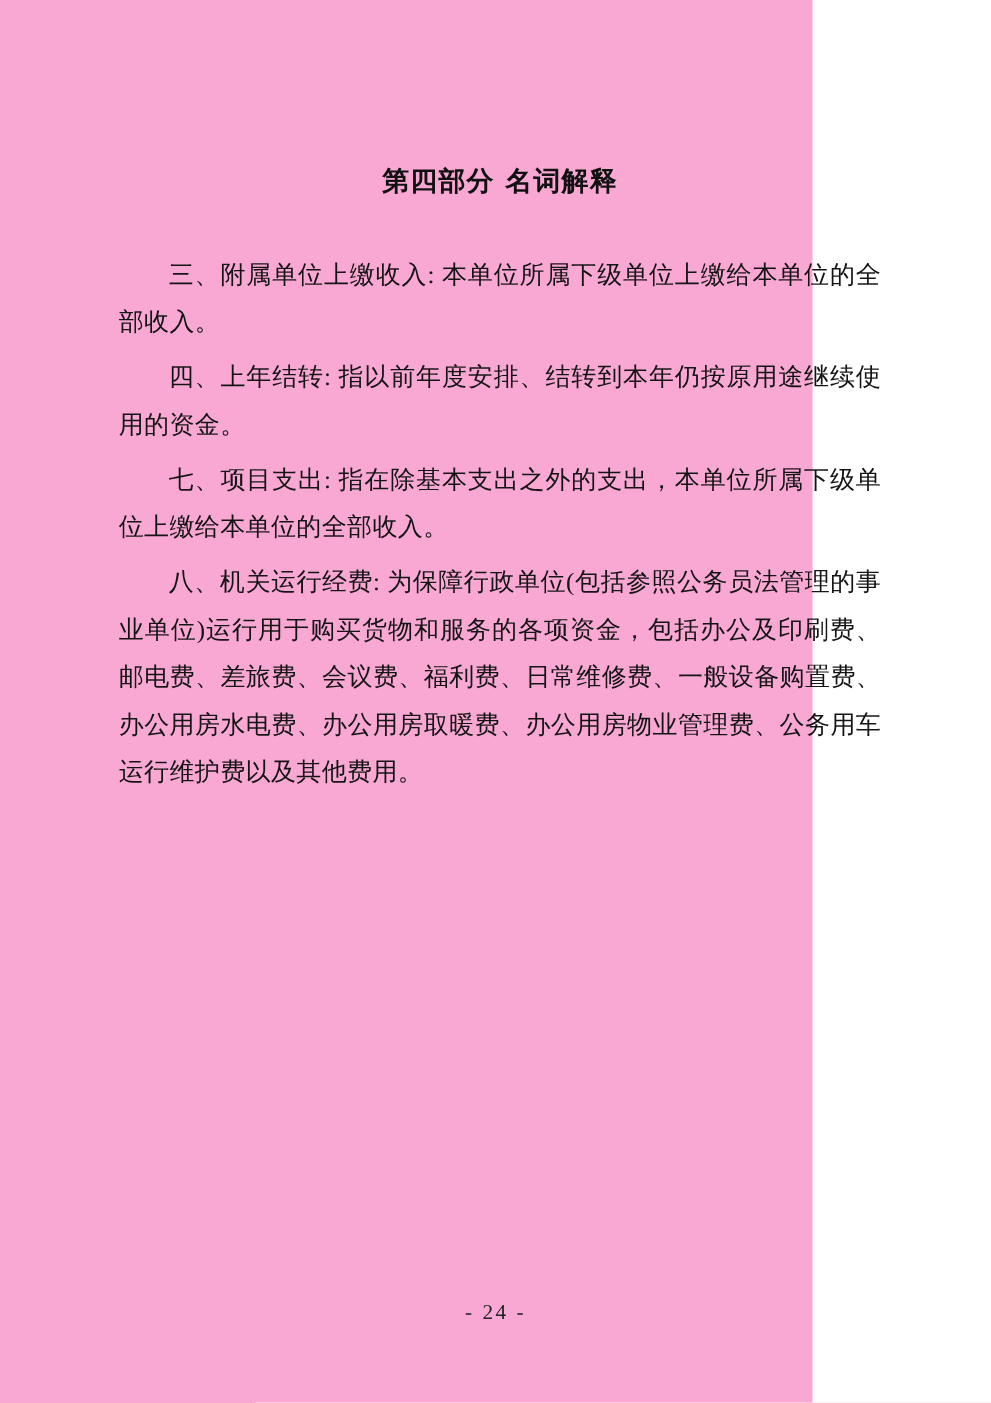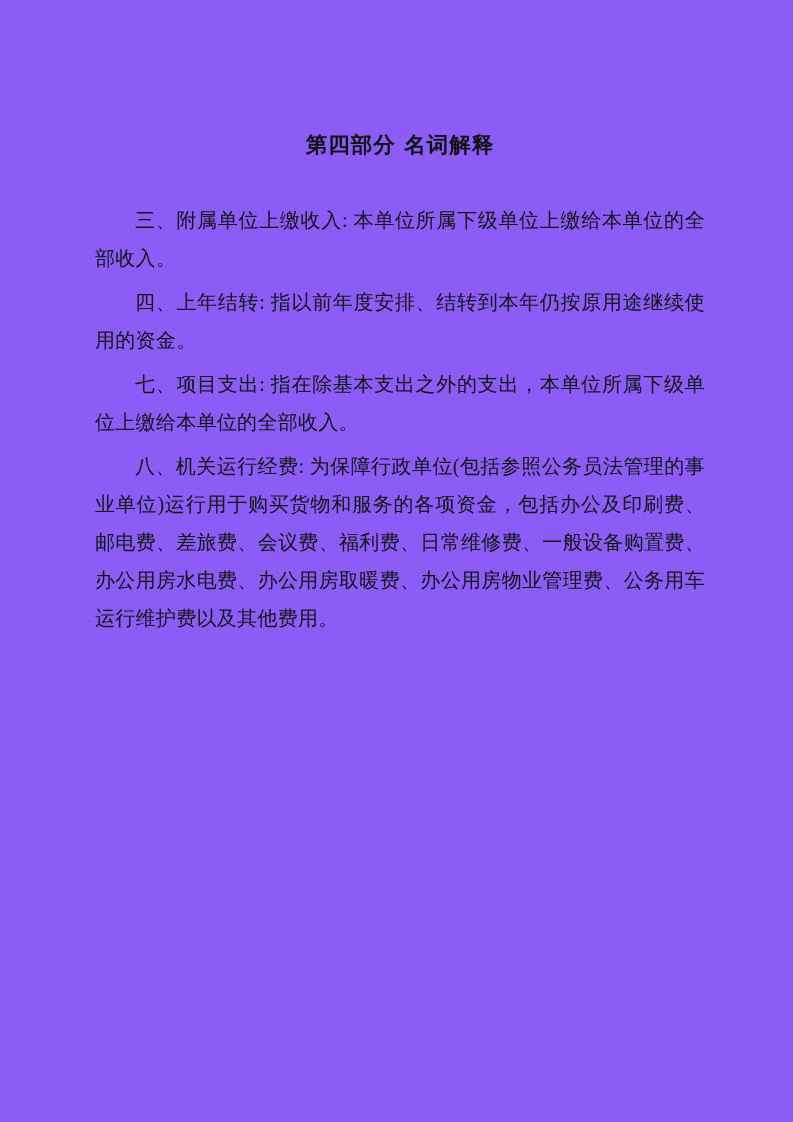--- a/index.html
+++ b/index.html
@@ -12,23 +12,23 @@
     height: 1122px;
     position: relative;
     font-family: "Liberation Serif", "DejaVu Serif", serif;
     color: #1a1a1a;
     overflow: hidden;
   }
   .page {
     position: absolute;
     left: 0;
     top: 0;
-    width: 793px;
+    width: 650px;
     height: 1122px;
-    background: #8b5cf6;
+    background: #f9a8d4;
   }
   .content {
     position: absolute;
     left: 95px;
     top: 130px;
     width: 610px;
   }
   .doc-title {
     text-align: center;
     font-size: 21.5px;
@@ -66,13 +66,14 @@
 <div class="page">
   <div class="content">
     <h1 class="doc-title">第四部分  名词解释</h1>
 
     <p class="para">三、附属单位上缴收入: 本单位所属下级单位上缴给本单位的全部收入。</p>
     <p class="para">四、上年结转: 指以前年度安排、结转到本年仍按原用途继续使用的资金。</p>
     <p class="para">七、项目支出: 指在除基本支出之外的支出，本单位所属下级单位上缴给本单位的全部收入。</p>
     <p class="para">八、机关运行经费: 为保障行政单位(包括参照公务员法管理的事业单位)运行用于购买货物和服务的各项资金，包括办公及印刷费、邮电费、差旅费、会议费、福利费、日常维修费、一般设备购置费、办公用房水电费、办公用房取暖费、办公用房物业管理费、公务用车运行维护费以及其他费用。</p>
   </div>
 
+  <div class="page-number">- 24 -</div>
 </div>
 
 </body></html>

